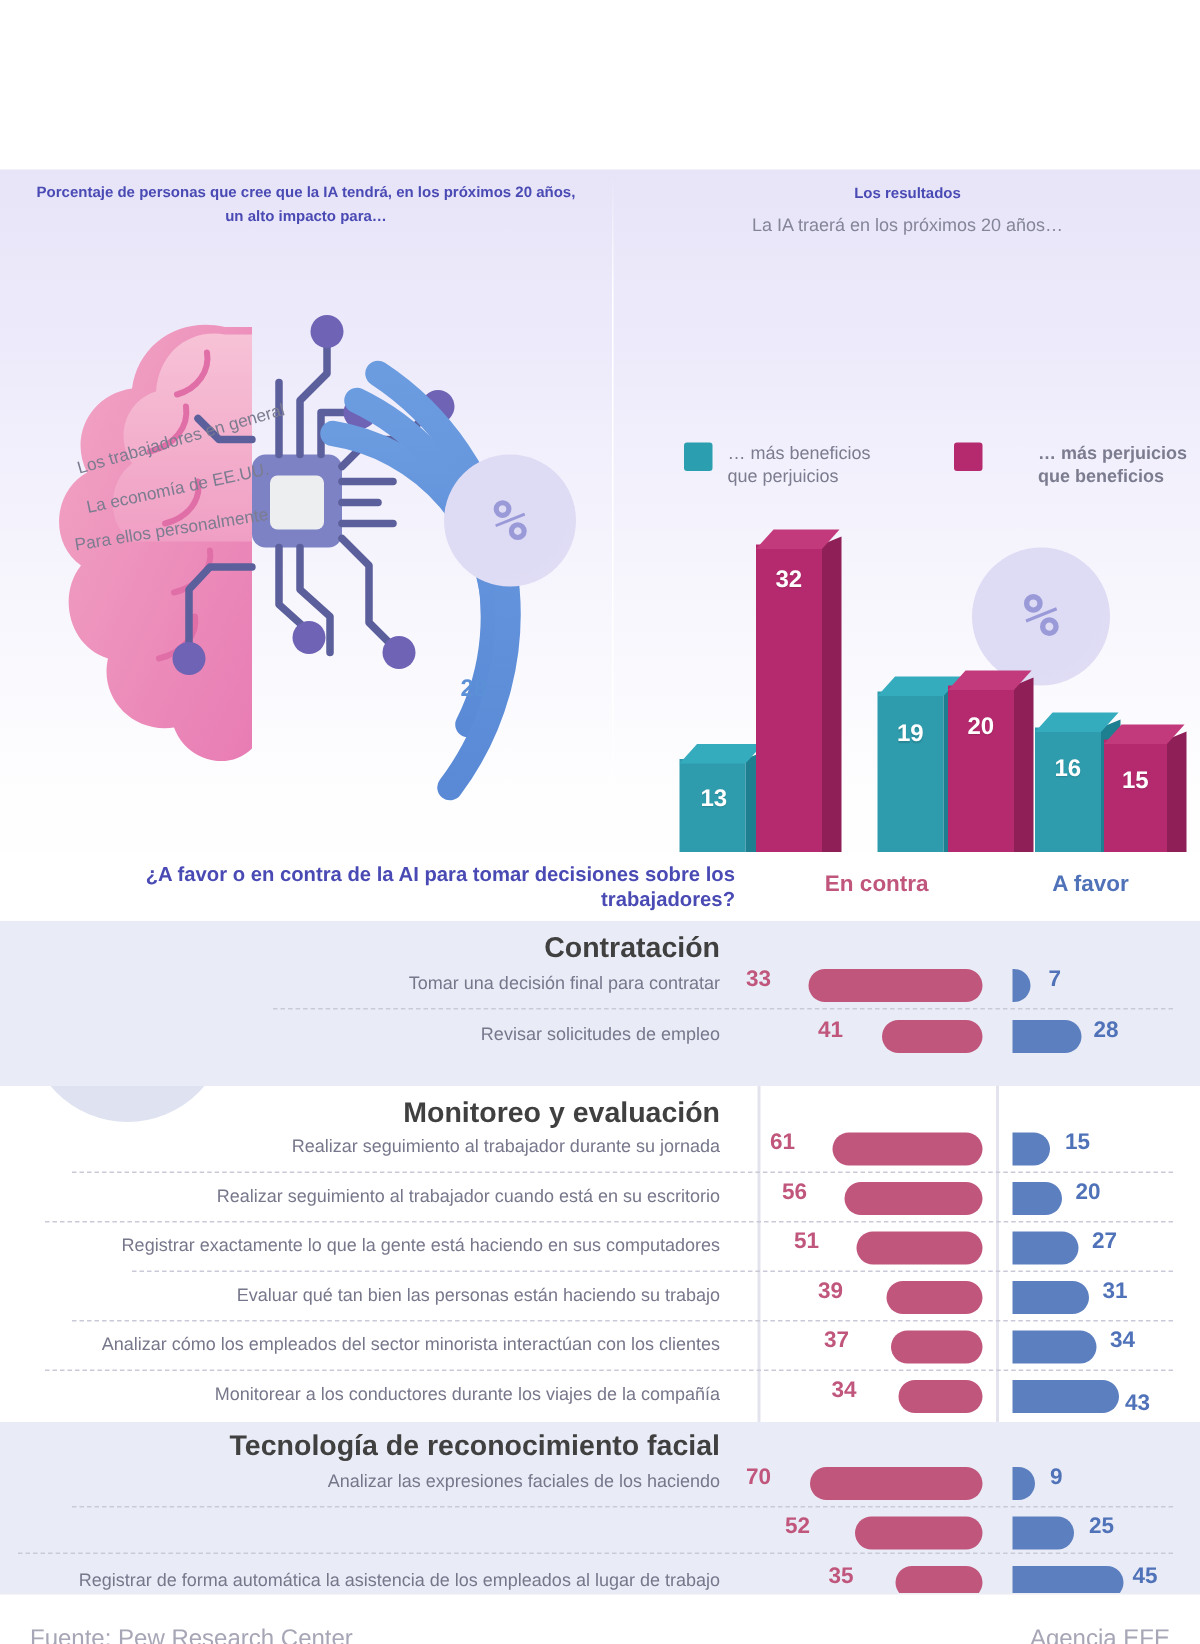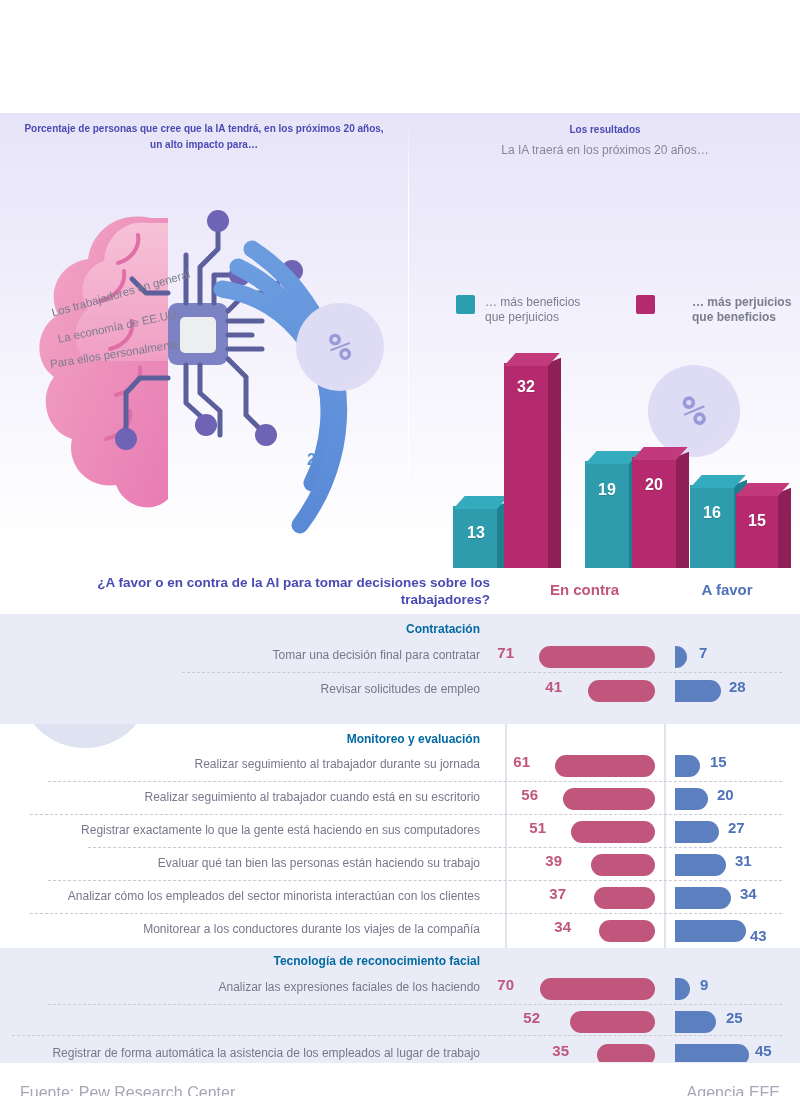--- a/index.html
+++ b/index.html
@@ -81,21 +81,21 @@
   }
   .col-h{position:absolute;top:13px;font-size:15px;font-weight:bold;text-align:center;}
   .col-h.con{left:512px;width:145px;color:#c1567d;}
   .col-h.fav{left:672px;width:110px;color:#4f72b8;}
 
   .vline{position:absolute;top:0px;width:2px;background:#e3e3ee;}
 
   .band{position:absolute;left:0;width:800px;background:#e9ecf6;}
   .sec-hd{
     position:absolute;width:100%;text-align:right;font-weight:bold;
-    font-size:12px;color:#0369a1;
+    font-size:19px;color:#404040;
   }
   .rowlab{
     position:absolute;text-align:right;font-size:12px;color:#77778c;
     width:450px;left:30px;
   }
   .dash{position:absolute;height:0;border-top:1px dashed #c9c9d8;}
   .bar-con{position:absolute;height:22px;background:#c1567d;border-radius:11px;}
   .bar-fav{position:absolute;height:22px;background:#5c7fc0;border-radius:11px;}
   .num-con{position:absolute;font-size:15px;font-weight:bold;color:#c1567d;text-align:right;}
   .num-fav{position:absolute;font-size:15px;font-weight:bold;color:#4f72b8;text-align:left;}
@@ -282,21 +282,21 @@
     </div>
 
     <div class="vline" style="left:505px;top:46px;height:448px;"></div>
     <div class="vline" style="left:664px;top:46px;height:448px;"></div>
 
     <div class="band" style="top:46px;height:110px;"></div>
     <div class="sec-hd" style="left:30px;top:54px;width:450px;">Contratación</div>
 
     <div>
       <div class="rowlab" style="top:80px;">Tomar una decisión final para contratar</div>
-      <div class="num-con" style="left:470px;top:76px;width:44px;">71</div>
+      <div class="num-con" style="left:470px;top:76px;width:44px;">33</div>
       <div class="bar-con" style="left:539px;top:78px;width:116px;"></div>
       <div class="bar-fav" style="left:675px;top:78px;width:12px;border-radius:0 11px 11px 0;"></div>
       <div class="num-fav" style="left:699px;top:76px;width:44px;">7</div>
     </div>
     <div class="dash" style="left:182px;top:104px;width:600px;"></div>
 
     <div>
       <div class="rowlab" style="top:114px;">Revisar solicitudes de empleo</div>
       <div class="num-con" style="left:518px;top:110px;width:44px;">41</div>
       <div class="bar-con" style="left:588px;top:112px;width:67px;"></div>

